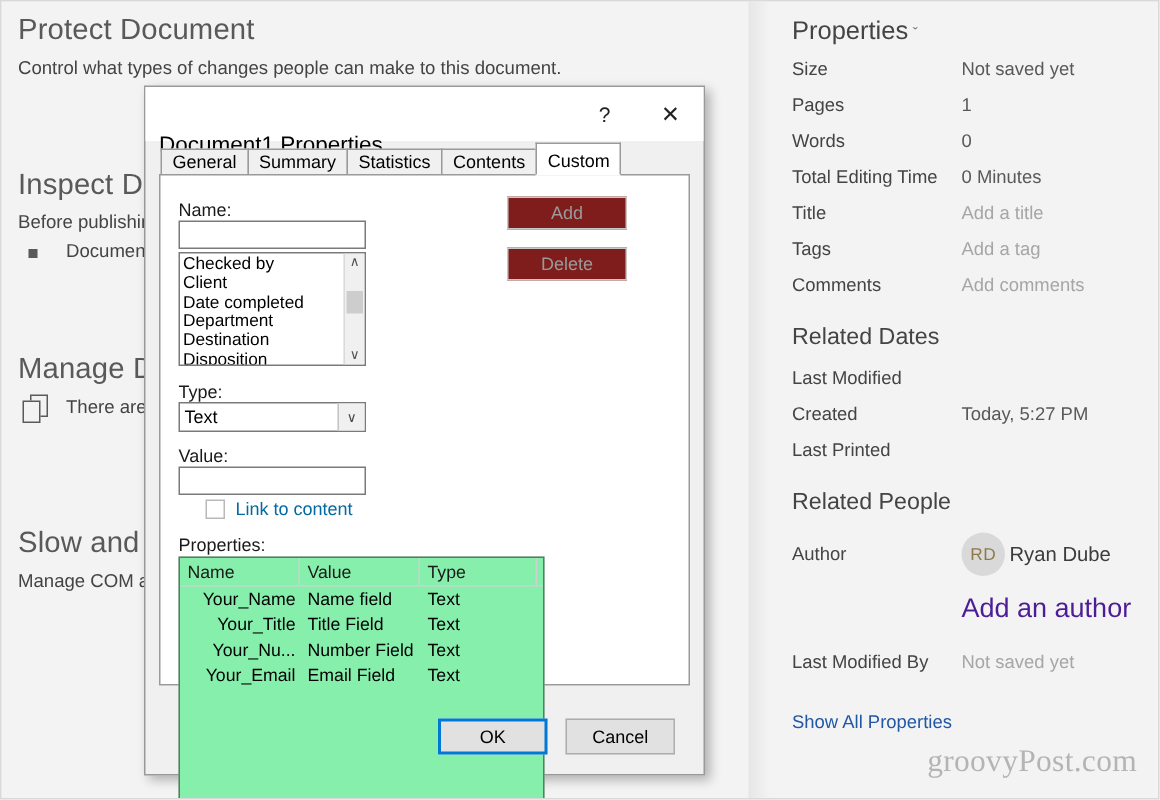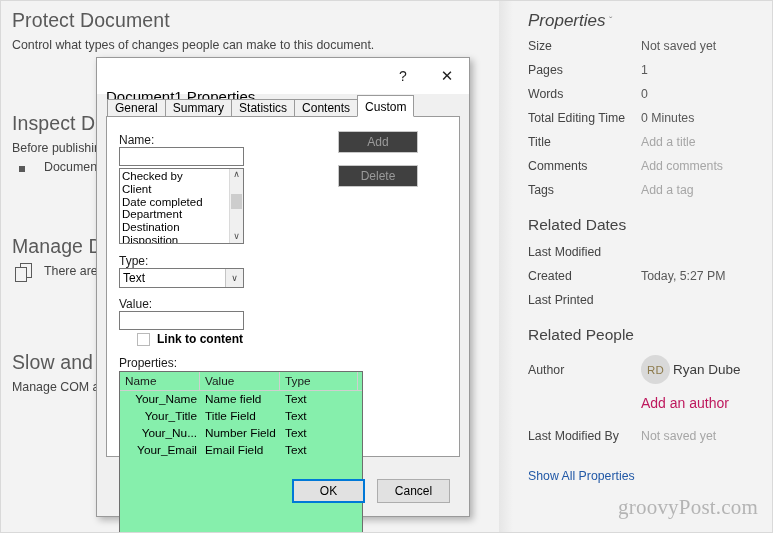--- a/index.html
+++ b/index.html
@@ -111,21 +111,20 @@
     background: linear-gradient(to right, #e6e6e6, #f3f3f3);
   }
   .pp-title {
     font-size: 17px;
     color: #444444;
     font-weight: 400;
     margin: 0 0 8px 0;
     display: flex;
     align-items: baseline;
     gap: 3px;
-    font-style: italic;
   }
   .pp-chevron {
     font-size: 10px;
     color: #7a7a7a;
     line-height: 1;
     position: relative;
     top: -1px;
   }
   .pp-row {
     display: flex;
@@ -163,22 +162,22 @@
     color: #8c7a4b;
     font-size: 11.5px;
     display: flex;
     align-items: center;
     justify-content: center;
     letter-spacing: .3px;
     flex: none;
   }
   .pp-author-name { font-size: 13.5px; color: #3c3c3c; }
   .pp-addauthor {
-    font-size: 14px;
-    color: #be185d;
+    font-size: 18px;
+    color: #4c1d95;
     margin: 11px 0 0 113px;
   }
   .pp-link {
     font-size: 12.3px;
     color: #2158a6;
     margin-top: 16px;
     display: inline-block;
     text-decoration: none;
   }
   .pp-watermark {
@@ -354,21 +353,21 @@
 
   
   .side-buttons {
     position: absolute;
     left: 231px;
     top: 14px;
   }
   .dlgbtn {
     width: 80px;
     height: 22px;
-    background: #404040;
+    background: #7f1d1d;
     border: 1px solid #c8c8c8;
     color: #9a9a9a;
     font-size: 12px;
     display: flex;
     align-items: center;
     justify-content: center;
     box-sizing: border-box;
     margin-bottom: 12px;
   }
 
@@ -412,22 +411,21 @@
   }
   .chkbox {
     width: 13px; height: 13px;
     border: 1px solid #b9b9b9;
     background: #ffffff;
     box-sizing: border-box;
     flex: none;
   }
   .link-check span {
     font-size: 12px;
-    color: #000000;
-    font-weight: bold;
+    color: #0369a1;
   }
 
   
   .propgrid {
     width: 244px;
     height: 172px;
     border: 1px solid #6e6e6e;
     background: #86efac;
     box-sizing: border-box;
     margin-top: 1px;
@@ -557,26 +555,26 @@
     </div>
     <div class="pp-row">
       <span class="pp-label">Total Editing Time</span>
       <span class="pp-val">0 Minutes</span>
     </div>
     <div class="pp-row">
       <span class="pp-label">Title</span>
       <span class="pp-val dim">Add a title</span>
     </div>
     <div class="pp-row">
+      <span class="pp-label">Tags</span>
+      <span class="pp-val dim">Add a tag</span>
+    </div>
+    <div class="pp-row">
       <span class="pp-label">Comments</span>
       <span class="pp-val dim">Add comments</span>
-    </div>
-    <div class="pp-row">
-      <span class="pp-label">Tags</span>
-      <span class="pp-val dim">Add a tag</span>
     </div>
 
     <div class="pp-section">Related Dates</div>
 
     <div class="pp-row">
       <span class="pp-label">Last Modified</span>
       <span class="pp-val"></span>
     </div>
     <div class="pp-row">
       <span class="pp-label">Created</span>

